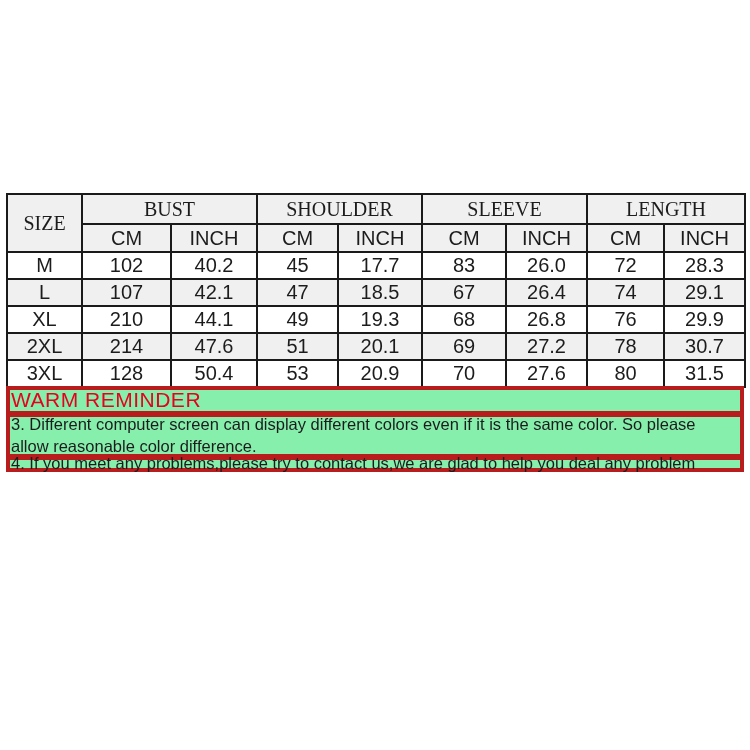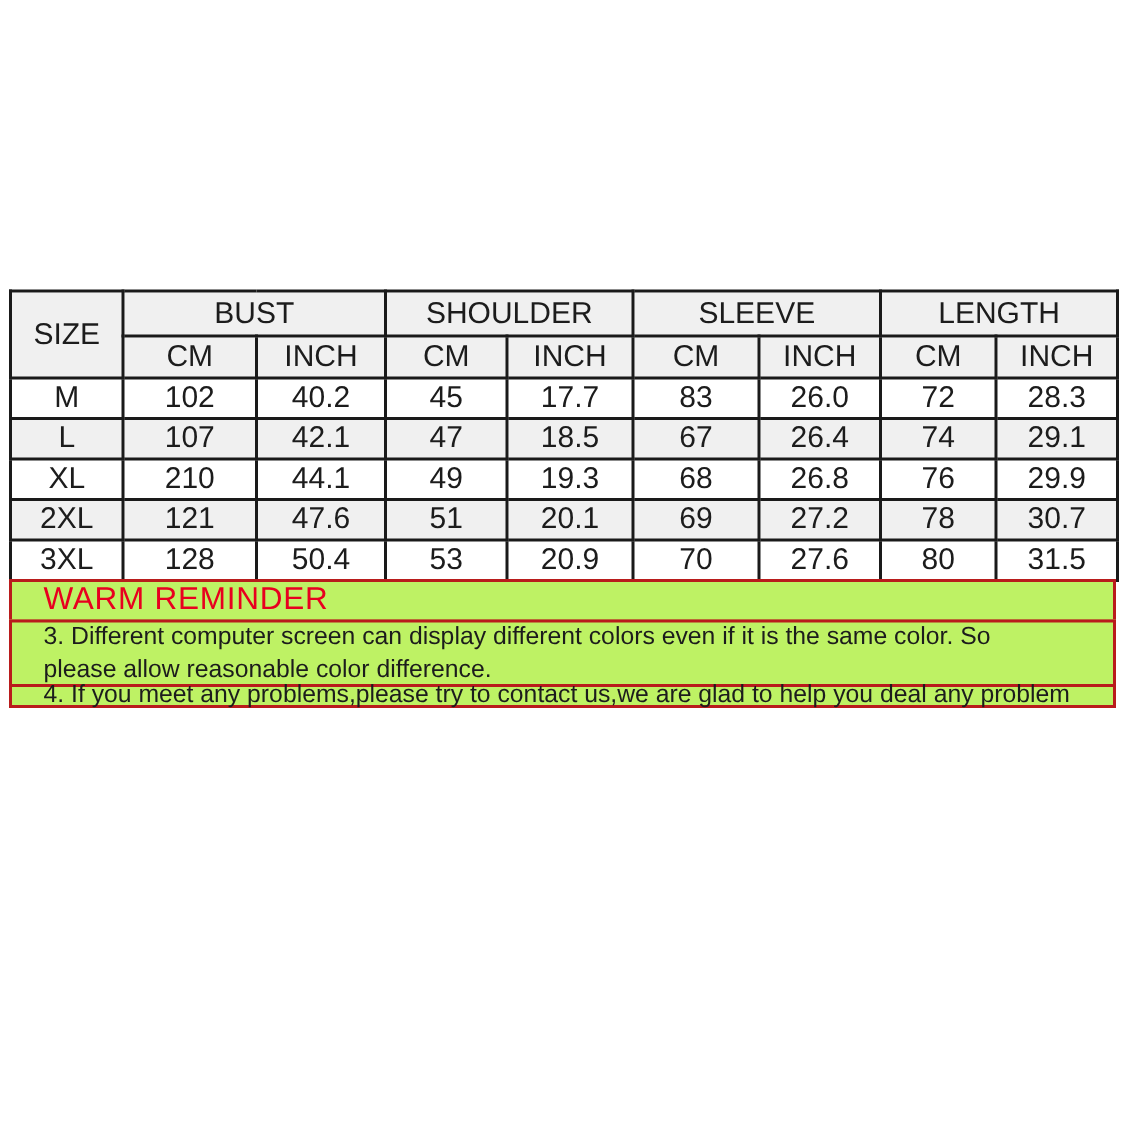--- a/index.html
+++ b/index.html
@@ -29,32 +29,32 @@
     border: 2px solid #1a1a1a;
     text-align: center;
     vertical-align: middle;
     font-size: 20px;
     font-weight: 400;
     color: #1c1c1c;
     overflow: hidden;
     white-space: nowrap;
   }
   table.size-table thead th { background: #f0f0f0; }
-  tr.hdr-group { height: 30px; }
+  tr.hdr-group { height: 30px; font-family: Liberation Serif, serif; }
   tr.hdr-units { height: 28px; }
   tbody tr { height: 27px; background: #ffffff; }
   tbody tr:nth-child(even) { background: #f0f0f0; }
   .reminder { width: 100%; }
   .reminder-row {
-    border: 2px solid #b91c1c;
+    border: 4px solid #b91c1c;
     margin-top: -2px;
     display: flex;
     align-items: center;
-    padding-left: 21px;
-    background: #bef264;
+    padding-left: 1px;
+    background: #86efac;
     font-size: 16.5px;
     line-height: 1.28;
     color: #1c1c1c;
   }
   .reminder-row.title {
     height: 29px;
     font-size: 21px;
     letter-spacing: 0.5px;
     color: #e8001f;
   }
@@ -129,21 +129,21 @@
           <td>44.1</td>
           <td>49</td>
           <td>19.3</td>
           <td>68</td>
           <td>26.8</td>
           <td>76</td>
           <td>29.9</td>
         </tr>
         <tr>
           <td>2XL</td>
-          <td>121</td>
+          <td>214</td>
           <td>47.6</td>
           <td>51</td>
           <td>20.1</td>
           <td>69</td>
           <td>27.2</td>
           <td>78</td>
           <td>30.7</td>
         </tr>
         <tr>
           <td>3XL</td>

